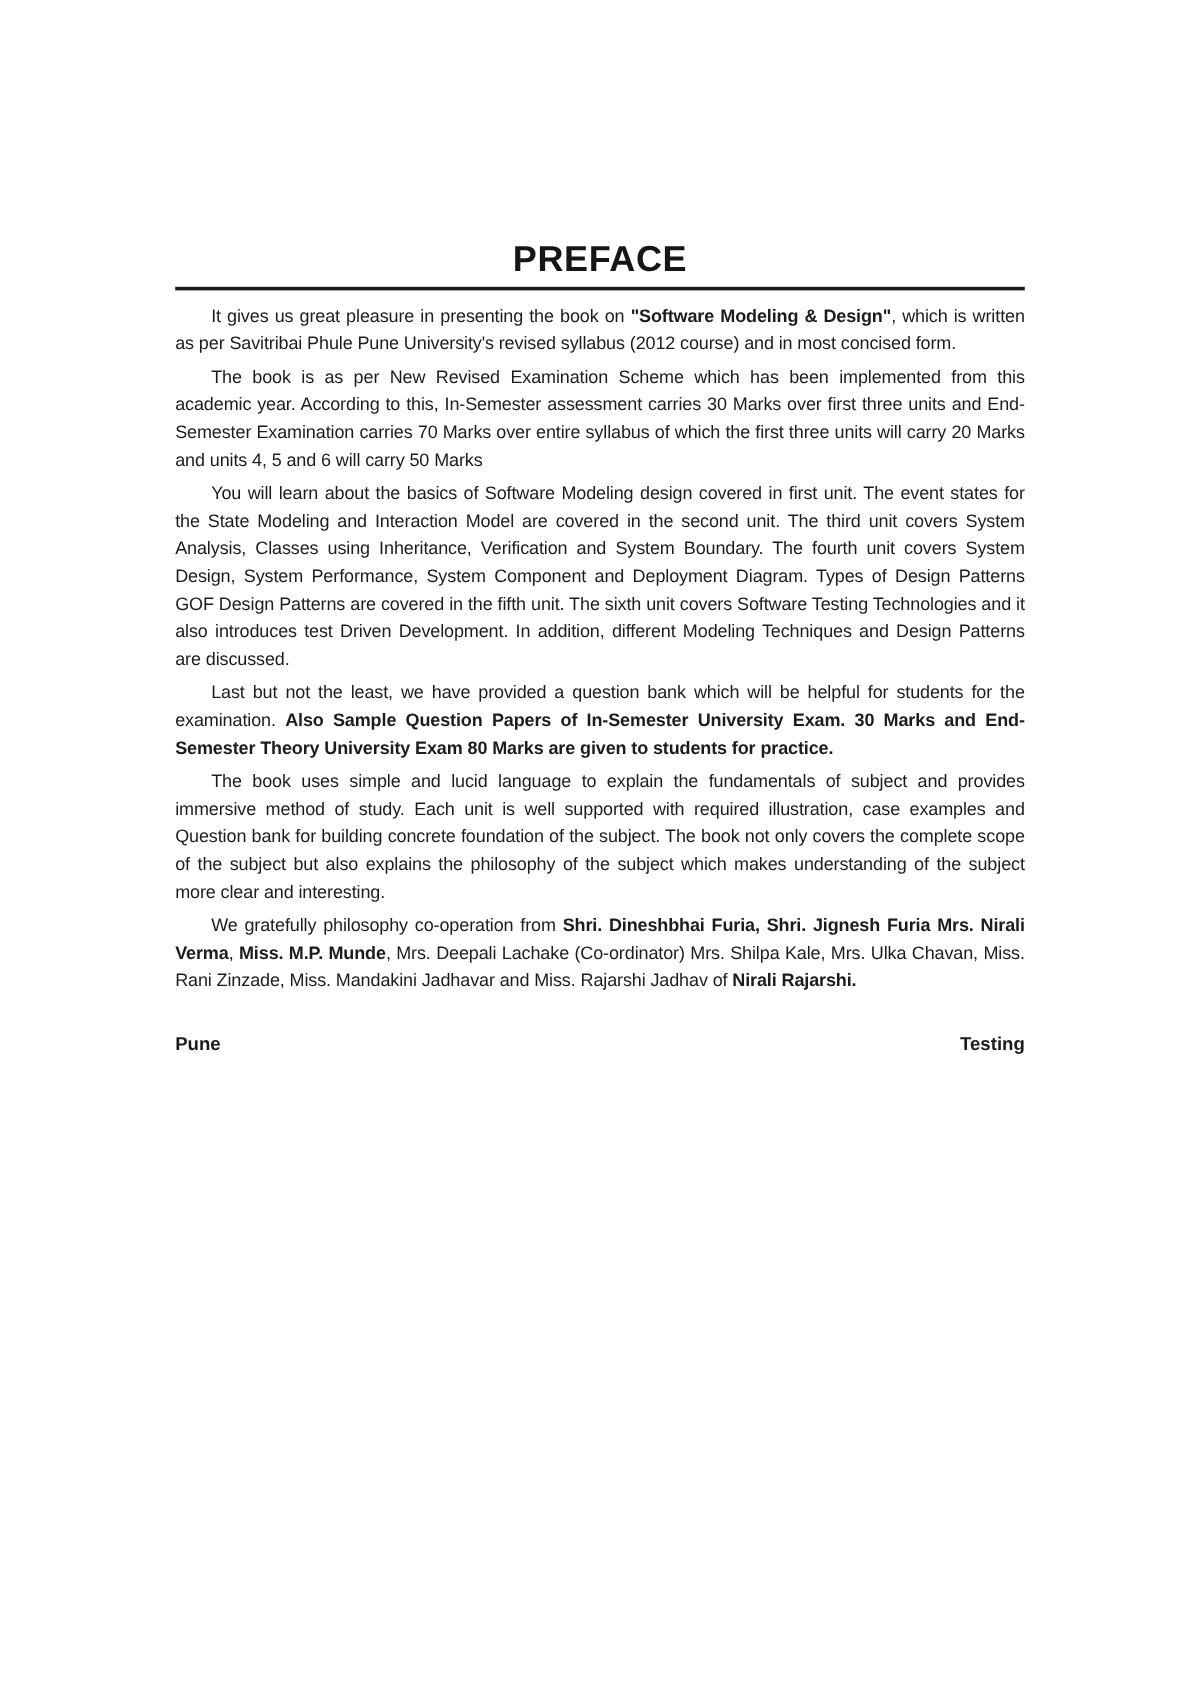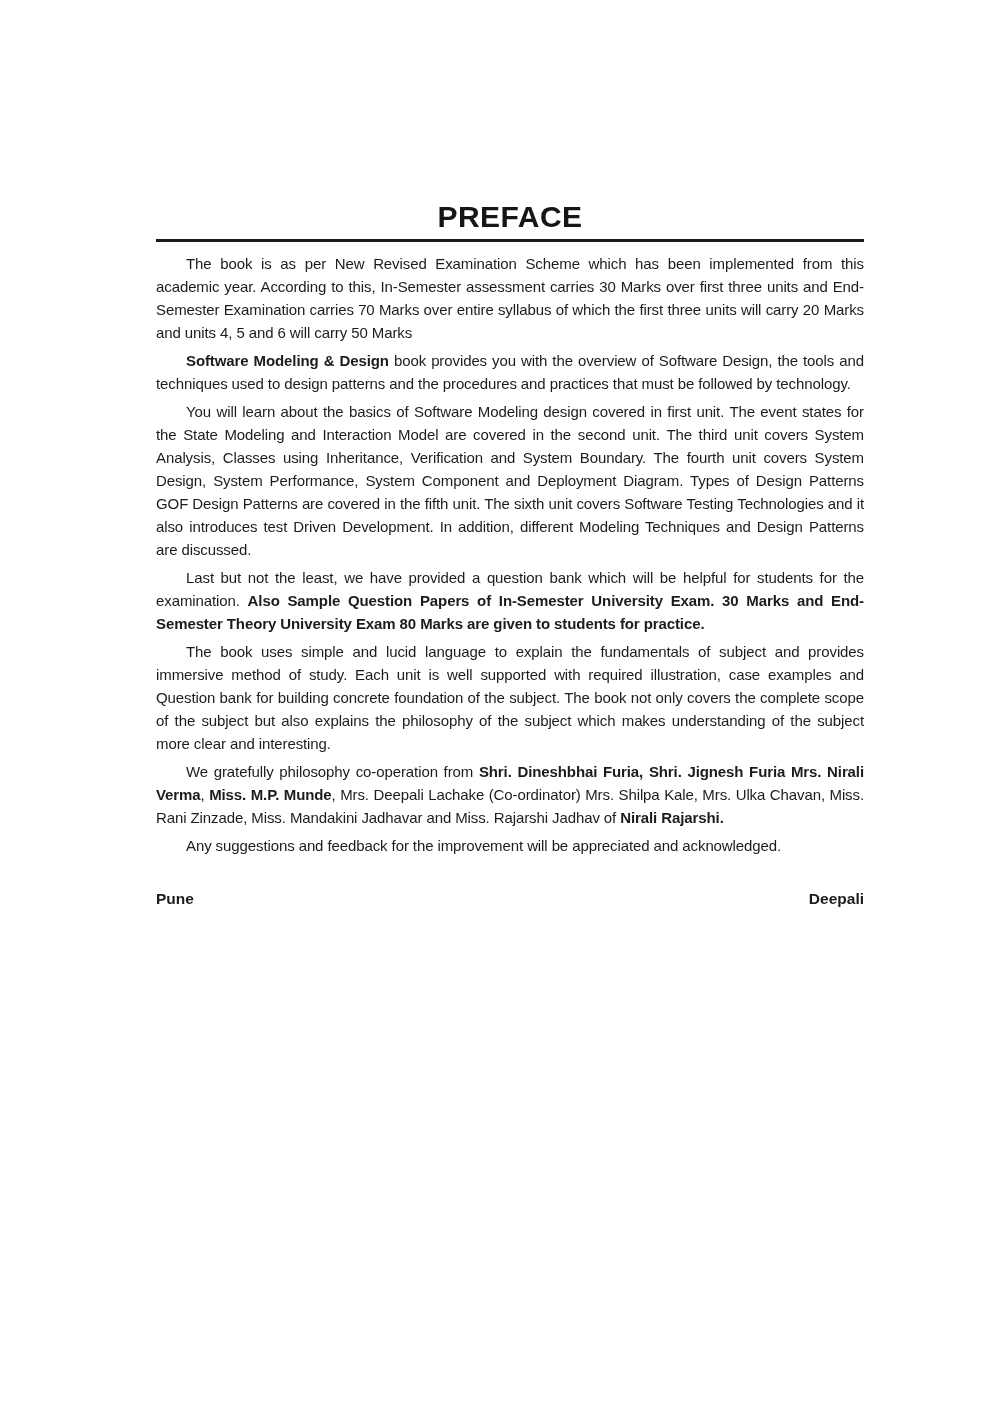--- a/index.html
+++ b/index.html
@@ -7,21 +7,21 @@
     position: relative;
     width: 992px;
     height: 1403px;
     background: #ffffff;
     font-family: "Liberation Sans", sans-serif;
     color: #1c1c1c;
     overflow: hidden;
   }
   .content {
     position: absolute;
-    left: 156px;
+    left: 146px;
     top: 200px;
     width: 708px;
   }
   .title {
     font-size: 30px;
     font-weight: 700;
     text-align: center;
     letter-spacing: 0.5px;
     margin: 0 0 5px 0;
     color: #161616;
@@ -54,28 +54,27 @@
   .footer-date { margin-top: 4px; }
 </style>
 </head>
 <body>
 
 <div class="page">
   <div class="content">
     <h1 class="title">PREFACE</h1>
     <div class="rule"></div>
     <div class="body" id="paragraphs">
+        <p><span>It gives us great pleasure in presenting the book on </span><strong>"Software Modeling &amp; Design"</strong><span>, which is written as per Savitribai Phule Pune University's revised syllabus (2012 course) and in most concised form.</span></p>
         <p><span>The book is as per New Revised Examination Scheme which has been implemented from this academic year. According to this, In-Semester assessment carries 30 Marks over first three units and End-Semester Examination carries 70 Marks over entire syllabus of which the first three units will carry 20 Marks and units 4, 5 and 6 will carry 50 Marks</span></p>
-        <p><strong>Software Modeling &amp; Design</strong><span> book provides you with the overview of Software Design, the tools and techniques used to design patterns and the procedures and practices that must be followed by technology.</span></p>
         <p><span>You will learn about the basics of Software Modeling design covered in first unit. The event states for the State Modeling and Interaction Model are covered in the second unit. The third unit covers System Analysis, Classes using Inheritance, Verification and System Boundary. The fourth unit covers System Design, System Performance, System Component and Deployment Diagram. Types of Design Patterns GOF Design Patterns are covered in the fifth unit. The sixth unit covers Software Testing Technologies and it also introduces test Driven Development. In addition, different Modeling Techniques and Design Patterns are discussed.</span></p>
         <p><span>Last but not the least, we have provided a question bank which will be helpful for students for the examination. </span><strong>Also Sample Question Papers of In-Semester University Exam. 30 Marks and End-Semester Theory University Exam 80 Marks are given to students for practice.</strong></p>
         <p><span>The book uses simple and lucid language to explain the fundamentals of subject and provides immersive method of study. Each unit is well supported with required illustration, case examples and Question bank for building concrete foundation of the subject. The book not only covers the complete scope of the subject but also explains the philosophy of the subject which makes understanding of the subject more clear and interesting.</span></p>
         <p><span>We gratefully philosophy co-operation from </span><strong>Shri. Dineshbhai Furia, Shri. Jignesh Furia Mrs. Nirali Verma</strong><span>, </span><strong>Miss. M.P. Munde</strong><span>, Mrs. Deepali Lachake (Co-ordinator) Mrs. Shilpa Kale, Mrs. Ulka Chavan, Miss. Rani Zinzade, Miss. Mandakini Jadhavar and Miss. Rajarshi Jadhav of </span><strong>Nirali Rajarshi.</strong></p>
-        <p><span>Any suggestions and feedback for the improvement will be appreciated and acknowledged.</span></p>
       </div>
     <div class="footer">
       <div class="footer-row">
         <span>Pune</span>
-        <span>Deepali</span>
+        <span>Testing</span>
       </div>
     </div>
   </div>
 </div>
 
 </body></html>

